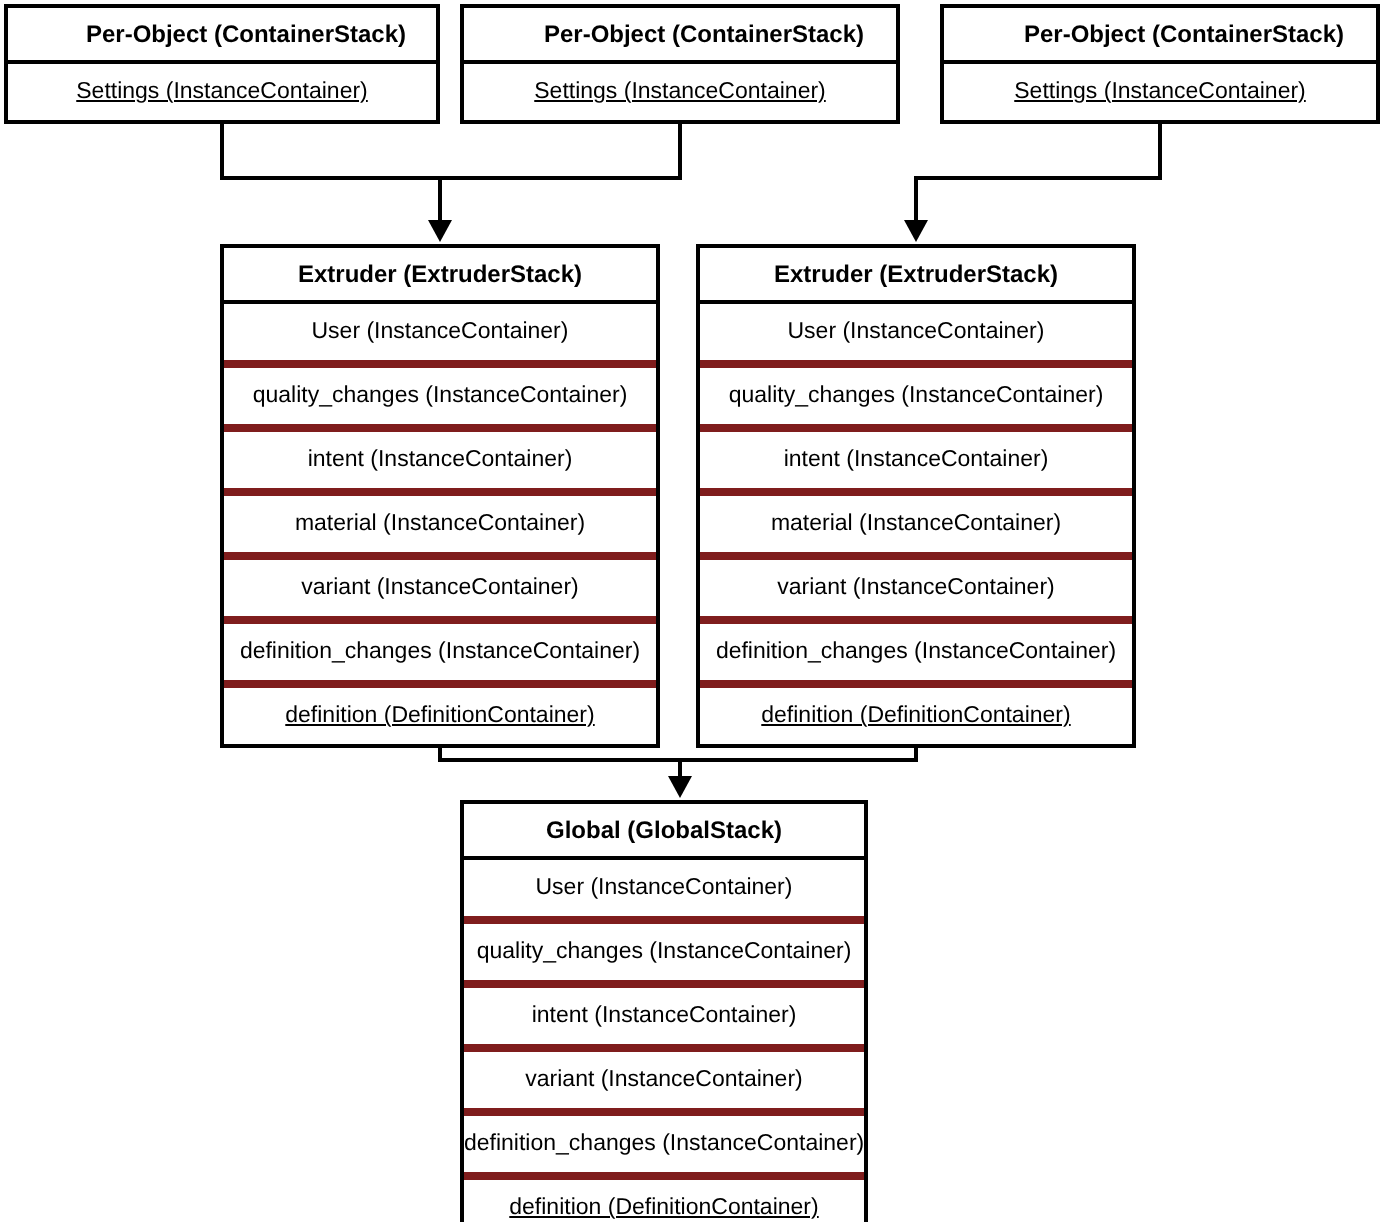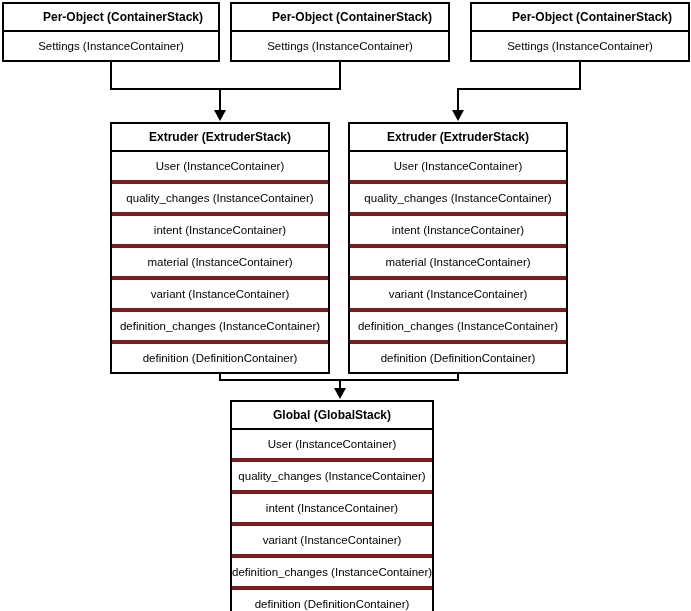--- a/index.html
+++ b/index.html
@@ -35,21 +35,21 @@
   }
   .row {
     height: 28px;
     line-height: 28px;
     border-bottom: 4px solid #7f1d1d;
     font-size: 11.5px;
     text-align: center;
     white-space: nowrap;
     overflow: hidden;
   }
-  .row:last-child { border-bottom: none; }
+  .row:last-child { border-bottom: none; text-decoration: underline; }
   
   .per-object .hdr { height: 26px; line-height: 26px; padding-left: 24px; }
   .per-object .row { height: 28px; line-height: 28px; }
 </style>
 </head>
 <body>
 
 <div id="canvas">
 
   <svg id="connectors" width="691" height="611" viewBox="0 0 691 611" xmlns="http://www.w3.org/2000/svg">

